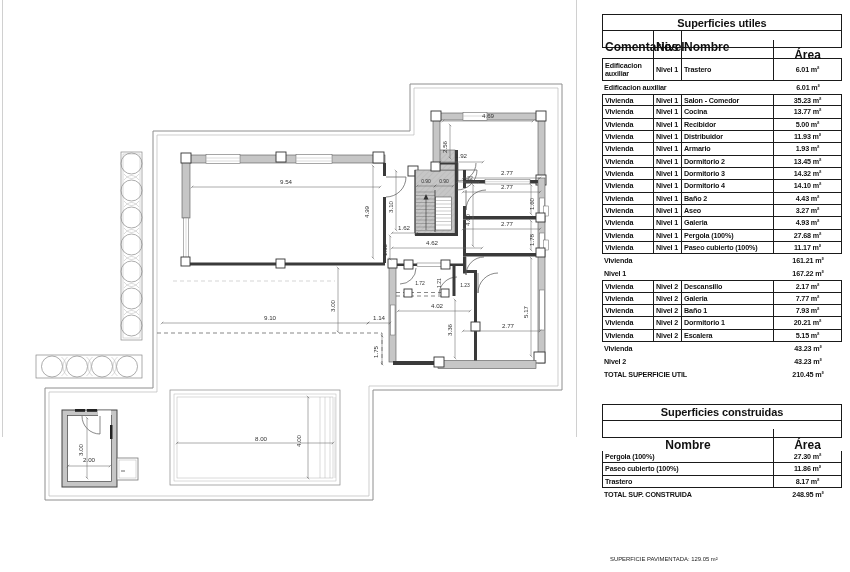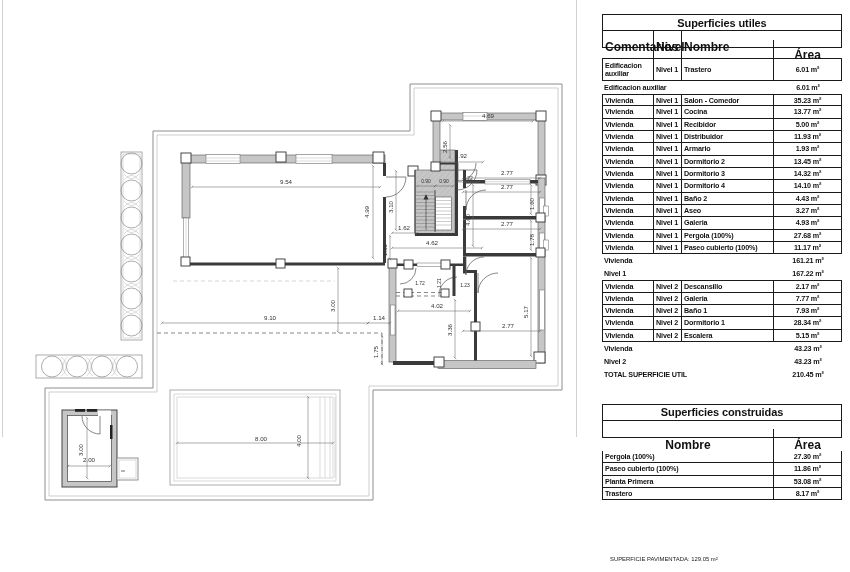--- a/index.html
+++ b/index.html
@@ -454,21 +454,21 @@
       <div class="trow g4">
         <div>Vivienda</div>
         <div>Nivel 2</div>
         <div>Baño 1</div>
         <div class="ctr">7.93 m²</div>
       </div>
       <div class="trow g4">
         <div>Vivienda</div>
         <div>Nivel 2</div>
         <div>Dormitorio 1</div>
-        <div class="ctr">28.34 m²</div>
+        <div class="ctr">20.21 m²</div>
       </div>
       <div class="trow g4">
         <div>Vivienda</div>
         <div>Nivel 2</div>
         <div>Escalera</div>
         <div class="ctr">5.15 m²</div>
       </div>
       <div class="srow">
         <div class="slabel">Vivienda</div>
         <div class="sarea">43.23 m²</div>
@@ -493,23 +493,23 @@
   <div id="construidas-rows">
       <div class="trow g2">
         <div>Pergola (100%)</div>
         <div class="ctr">27.30 m²</div>
       </div>
       <div class="trow g2">
         <div>Paseo cubierto (100%)</div>
         <div class="ctr">11.86 m²</div>
       </div>
       <div class="trow g2">
-        <div>Planta Primera</div>
-        <div class="ctr">53.08 m²</div>
-      </div>
-      <div class="trow g2">
         <div>Trastero</div>
         <div class="ctr">8.17 m²</div>
       </div>
+      <div class="srow">
+        <div class="slabel">TOTAL SUP. CONSTRUIDA</div>
+        <div class="sarea">248.95 m²</div>
+      </div>
     </div>
 
   <div id="tfooter">SUPERFICIE PAVIMENTADA: 129.05 m²</div>
 </div>
 
 </body></html>

